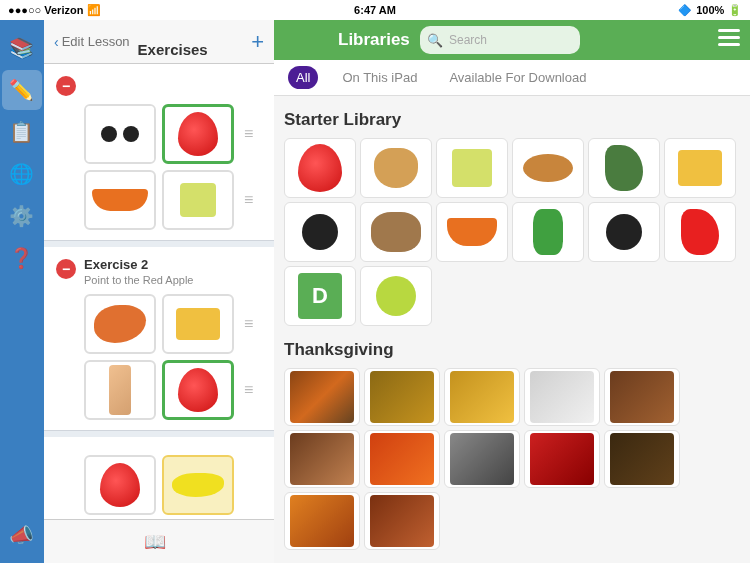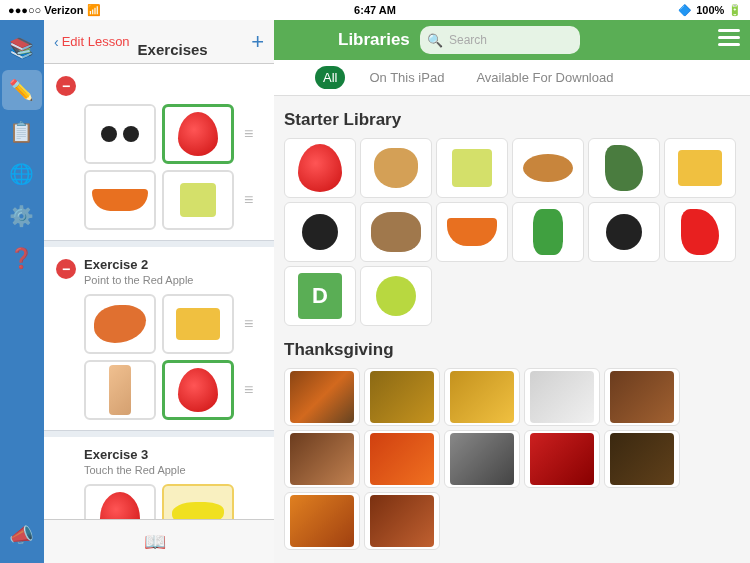--- a/index.html
+++ b/index.html
@@ -74,21 +74,21 @@
     .search-box {
       background: rgba(255,255,255,0.85); border-radius: 10px; height: 28px; width: 160px;
       display: flex; align-items: center; padding: 0 8px; gap: 5px;
     }
     .search-icon-inner { color: #888; font-size: 13px; }
 
     .filter-bar {
       height: 36px; background: #fff; border-bottom: 1px solid #ddd; display: flex; align-items: center; padding: 0 14px; gap: 16px;
     }
     .filter-btn { font-size: 13px; color: #888; cursor: pointer; padding: 4px 8px; border-radius: 12px; }
-    .filter-btn.active { background: #15803d; color: #fff; margin-left: 27px; }
+    .filter-btn.active { background: #4c1d95; color: #fff; }
 
     .library-content { flex: 1; overflow-y: auto; padding: 0 10px 10px; }
     .library-section { margin-top: 14px; }
     .library-section-title { font-size: 17px; font-weight: 700; color: #333; margin-bottom: 8px; }
     .library-grid { display: flex; flex-wrap: wrap; gap: 4px; }
     .library-item {
       width: 72px; height: 60px; background: #fff; border-radius: 6px; overflow: hidden; display: flex; align-items: center; justify-content: center; border: 1px solid #e0e0e0; cursor: pointer; flex-shrink: 0;
     }
 
     
@@ -155,21 +155,21 @@
     <div class="sidebar-icon" style="font-size:20px;">🌐</div>
     <div class="sidebar-icon" style="font-size:20px;">⚙️</div>
     <div class="sidebar-icon" style="font-size:20px;">❓</div>
     <div class="sidebar-icon" style="font-size:20px; margin-top: auto; margin-bottom:8px;">📣</div>
   </div>
 
   <div class="left-panel">
     <div class="left-header">
       <div class="back-btn">
         <span class="back-chevron">‹</span>
-        <span style="color:#ef4444; font-size:13px;">Edit Lesson</span>
+        <span style="color:#737373; font-size:13px;">Edit Lesson</span>
       </div>
       <span class="header-title">Exercises</span>
       <span class="add-btn">+</span>
     </div>
 
     <div class="exercises-list">
 
       <div class="exercise-item">
         <div class="exercise-header">
           <div class="exercise-minus">−</div>
@@ -223,27 +223,20 @@
             </div>
             <div class="card-slot selected" style="display:flex; align-items:center; justify-content:center;">
               <div class="card-apple"></div>
             </div>
             <span class="drag-handle">≡</span>
           </div>
         </div>
       </div>
 
       <div class="exercise-item">
-        <div class="exercise-header">
-          <div style="width:20px; margin-right:8px;"></div>
-          <div>
-            <div class="exercise-title">Exercise 3</div>
-            <div class="exercise-subtitle">Touch the Red Apple</div>
-          </div>
-        </div>
         <div class="exercise-cards">
           <div class="exercise-row">
             <div class="card-slot" style="display:flex; align-items:center; justify-content:center;">
               <div class="card-apple"></div>
             </div>
             <div class="card-slot" style="display:flex; align-items:center; justify-content:center; background:#f9f0c0; border-color:#f0d060;">
               <div style="background: #f0e020; border-radius: 50% 40% 60% 50%; width: 52px; height: 24px;"></div>
             </div>
           </div>
         </div>

